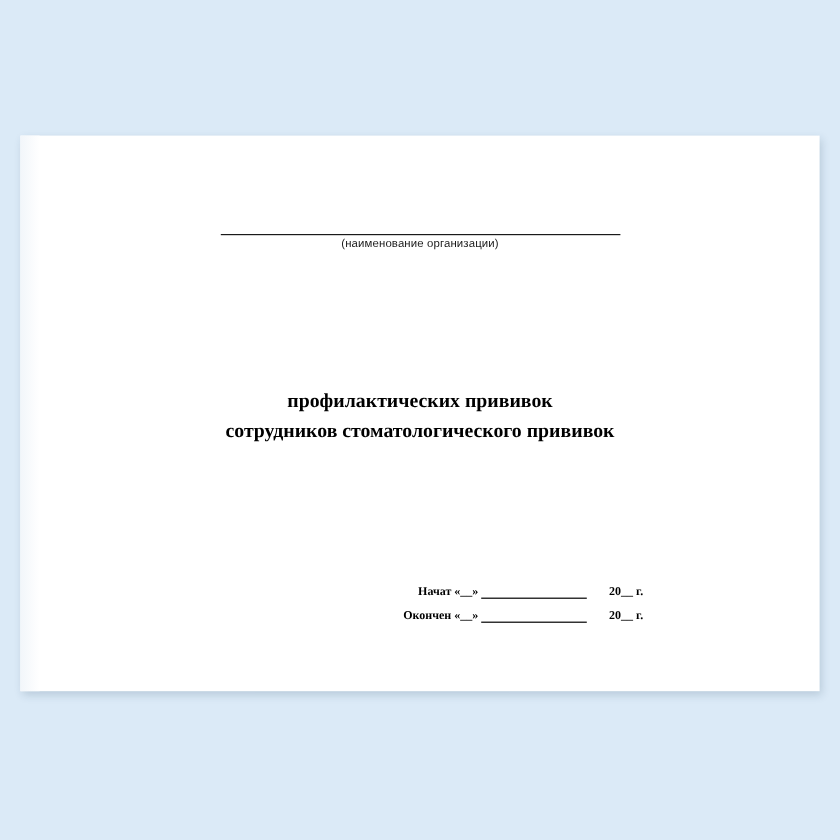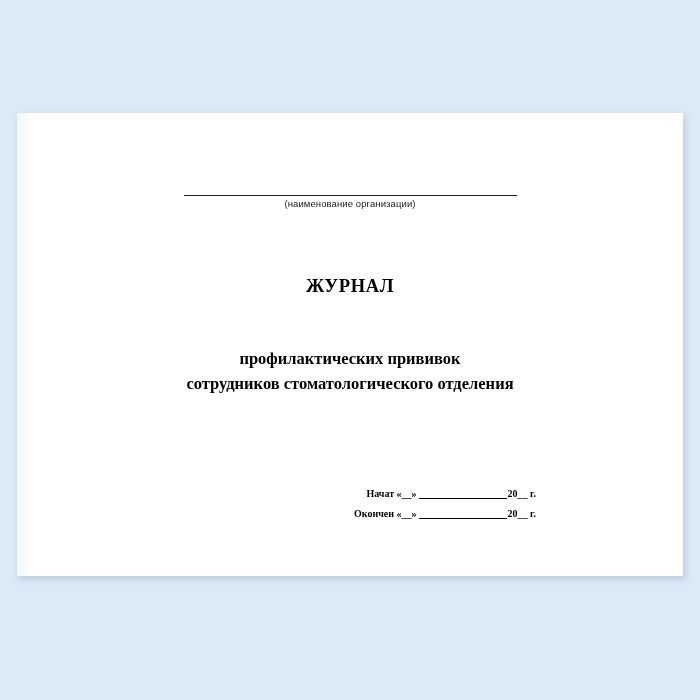--- a/index.html
+++ b/index.html
@@ -112,41 +112,40 @@
     margin-right: 1px;
   }
   .date-fill {
     display: inline-block;
     width: 88px;
     border-bottom: 1px solid #000000;
     height: 10px;
     margin: 0 1px;
   }
   .date-tail {
-    margin-left: 0;
+    margin-left: 18px;
   }
 </style>
 </head>
 <body>
 
 <div class="stage">
 
   <div class="page">
 
     <div class="spine"></div>
 
     <div class="org-block">
       <span class="org-line"></span>
       <span class="org-caption">(наименование организации)</span>
     </div>
 
     <div class="title-block">
-      <span class="title-main">ЖУРНАЛ</span>
       <span class="title-sub1">профилактических прививок</span>
-      <span class="title-sub2">сотрудников стоматологического отделения</span>
+      <span class="title-sub2">сотрудников стоматологического прививок</span>
     </div>
 
     <div class="dates-block">
       <div class="date-row">
         <span class="date-label">Начат «__»</span>
         <span class="date-fill"></span>
         <span class="date-tail">20__ г.</span>
       </div>
       <div class="date-row">
         <span class="date-label">Окончен «__»</span>

